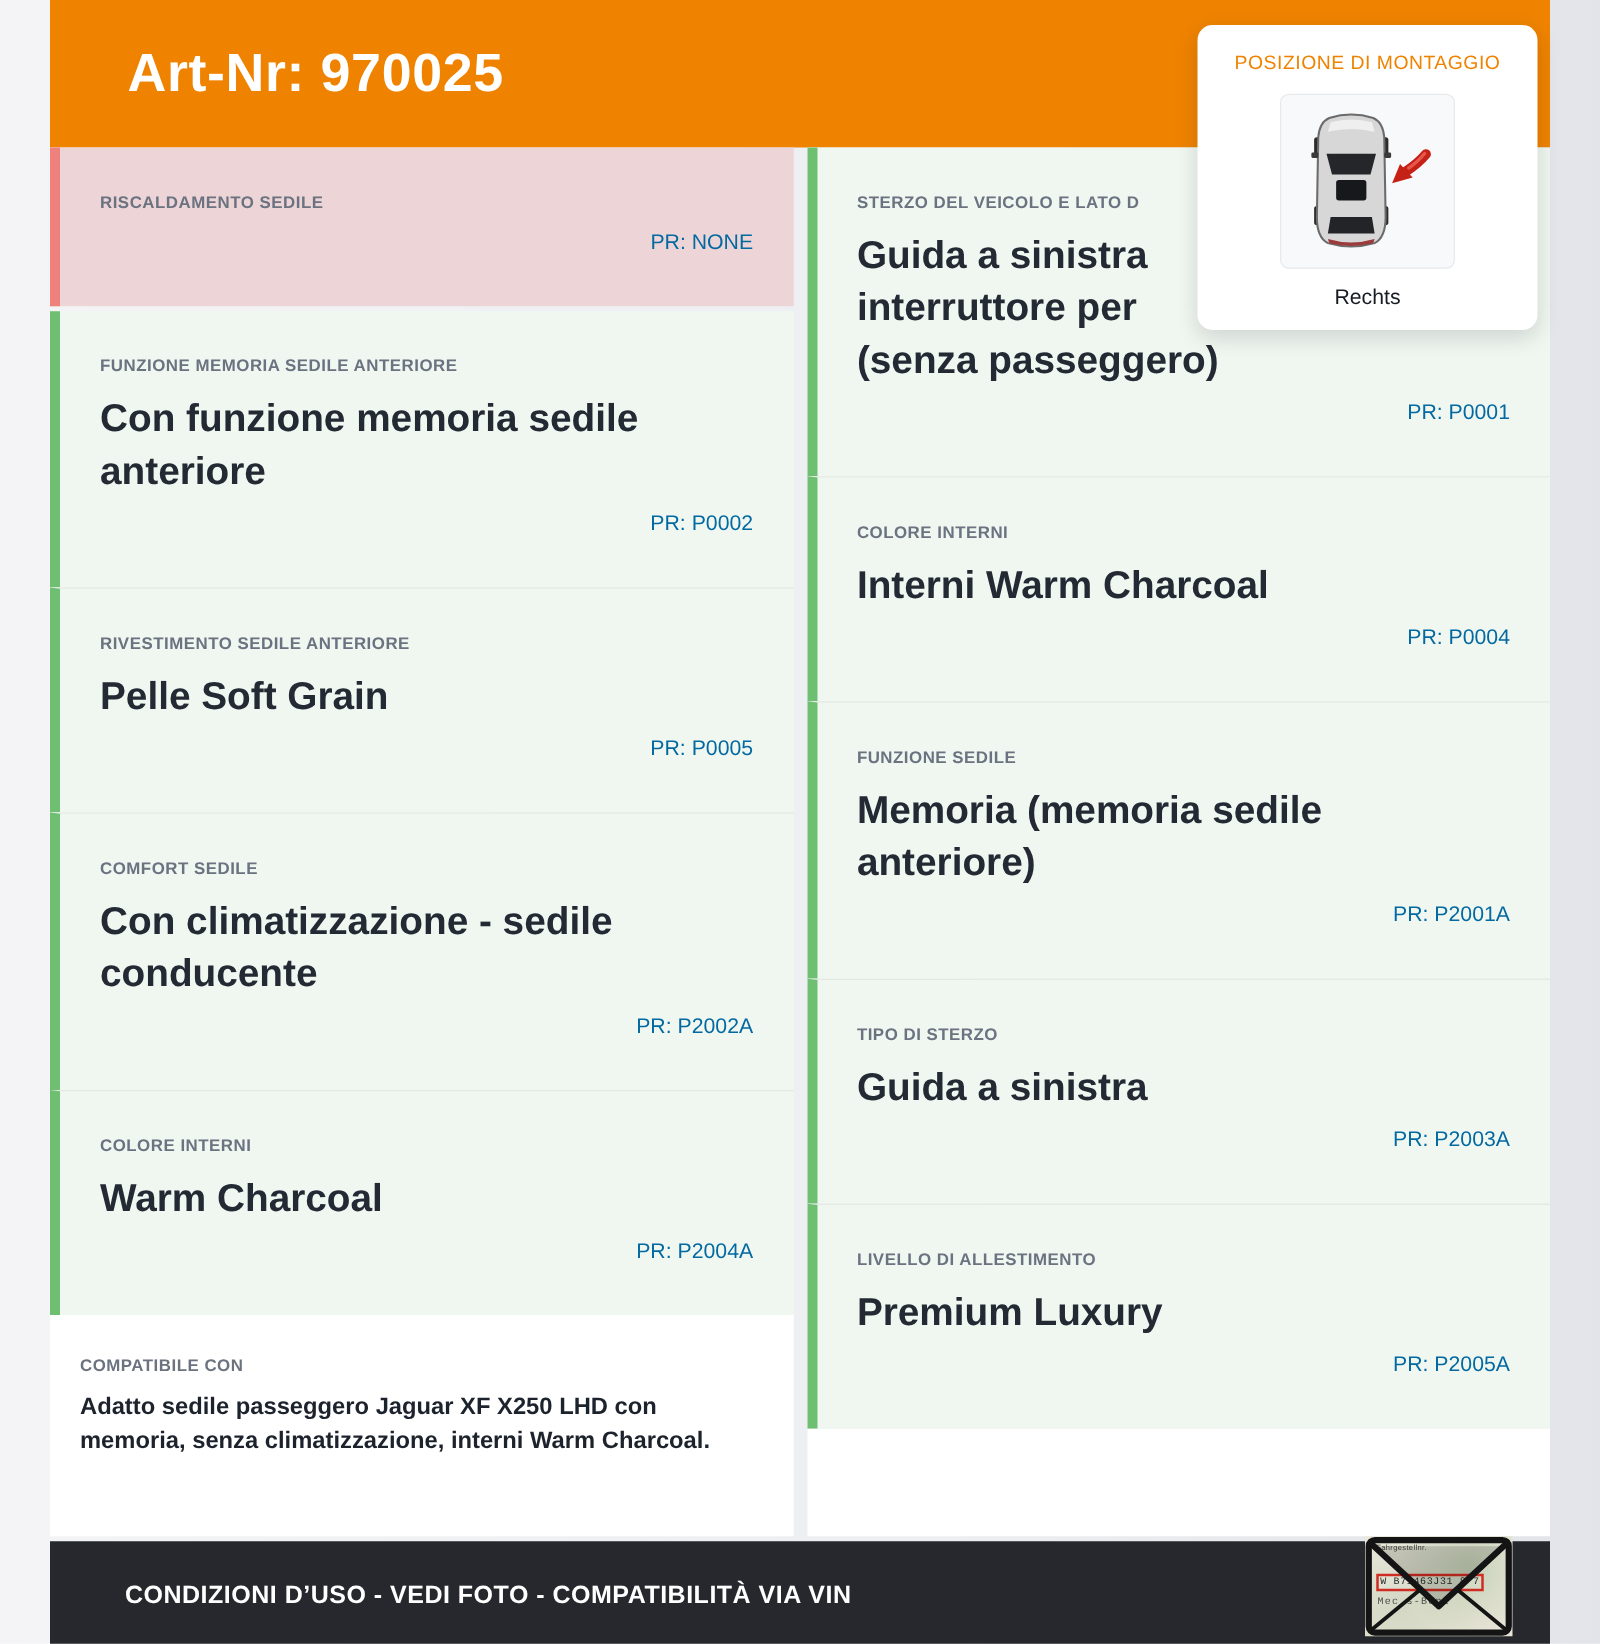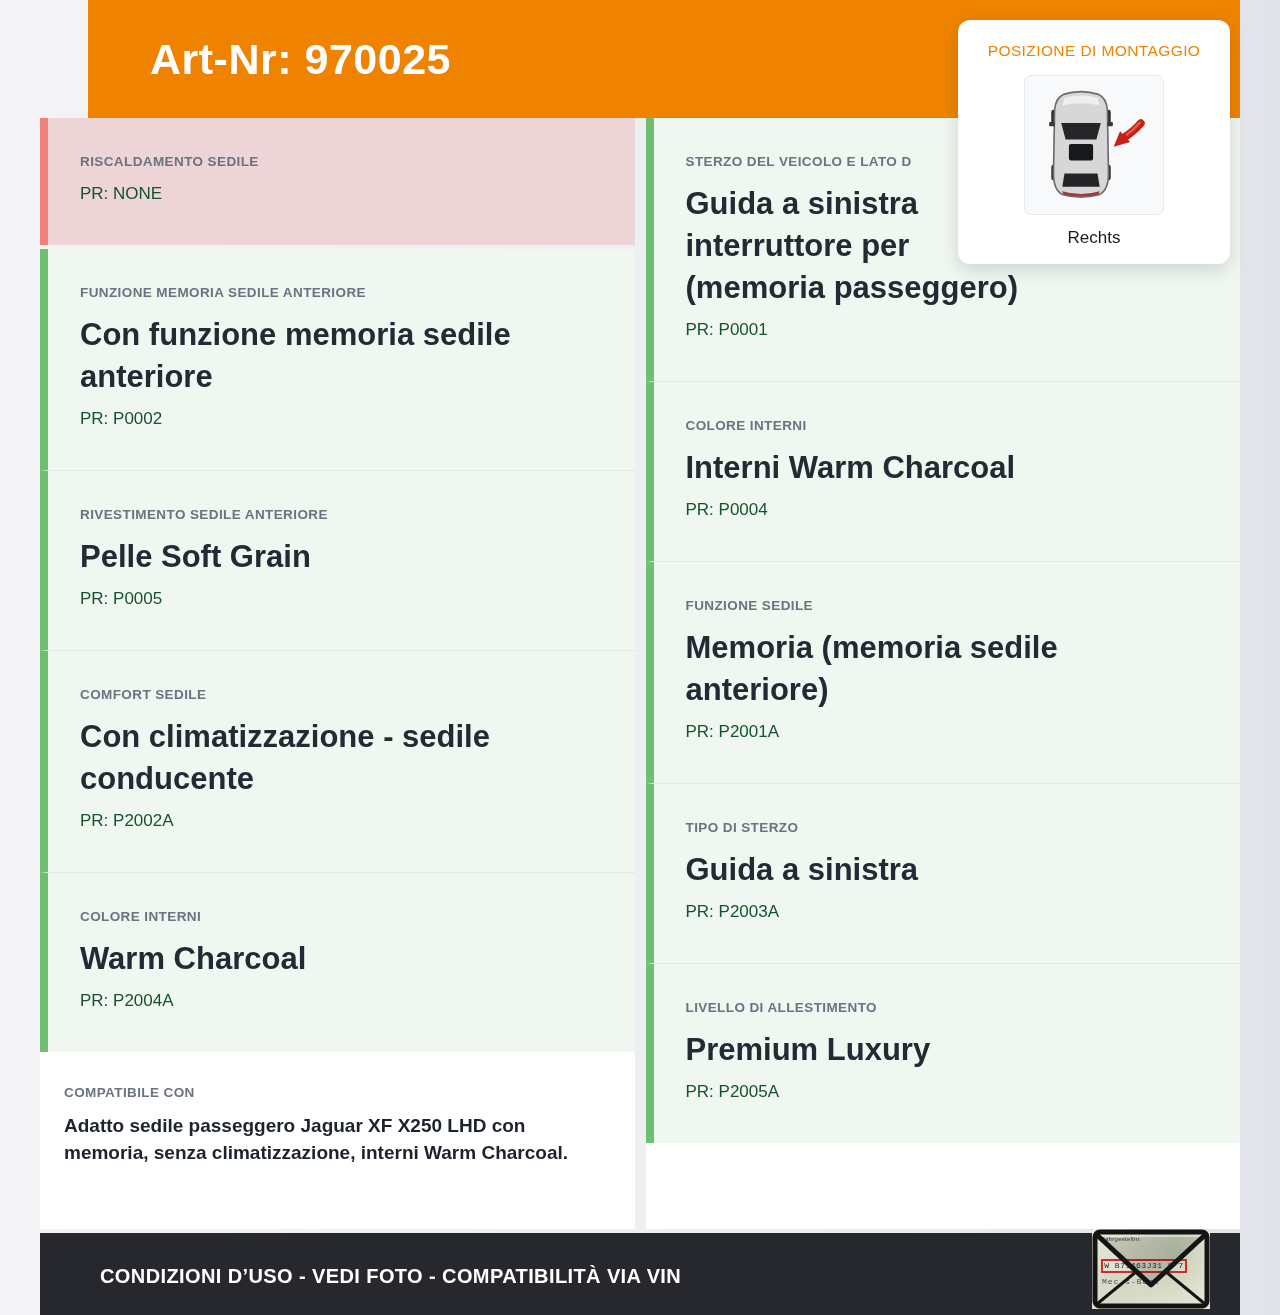--- a/index.html
+++ b/index.html
@@ -15,21 +15,20 @@
     height: 1315px;
   }
 
   
   .header {
     height: 118px;
     background: #EF8300;
     display: flex;
     align-items: center;
     padding-left: 62px;
-    margin-left: 48px;
   }
   .header h1 {
     color: #ffffff;
     font-size: 43px;
     font-weight: 800;
     letter-spacing: 0.5px;
   }
 
   
   .columns {
@@ -69,21 +68,22 @@
   .spec-value {
     font-size: 31px;
     line-height: 42px;
     font-weight: 700;
     color: #242a34;
     margin-bottom: 10px;
   }
   .pr-code {
     font-size: 17px;
     line-height: 22px;
-    color: #14532d;
+    color: #0369a1;
+    text-align: right;
   }
 
   
   .card.compat {
     flex: 1;
     background: #ffffff;
     border-left: none;
     padding: 33px 24px 30px 24px;
   }
   .card.compat .spec-label { margin-bottom: 12px; }
@@ -236,21 +236,21 @@
         <div class="compat-text">Adatto sedile passeggero Jaguar XF X250 LHD con memoria, senza climatizzazione, interni Warm Charcoal.</div>
       </section>
     </div>
 
     <div class="col col-right">
       <section class="card">
         <div class="spec-label">STERZO DEL VEICOLO E LATO D</div>
         <div class="spec-value">
           <div>Guida a sinistra</div>
           <div>interruttore per</div>
-          <div>(memoria passeggero)</div>
+          <div>(senza passeggero)</div>
         </div>
         <div class="pr-code">PR: P0001</div>
       </section>
       <section class="card">
         <div class="spec-label">COLORE INTERNI</div>
         <div class="spec-value">Interni Warm Charcoal</div>
         <div class="pr-code">PR: P0004</div>
       </section>
       <section class="card">
         <div class="spec-label">FUNZIONE SEDILE</div>

